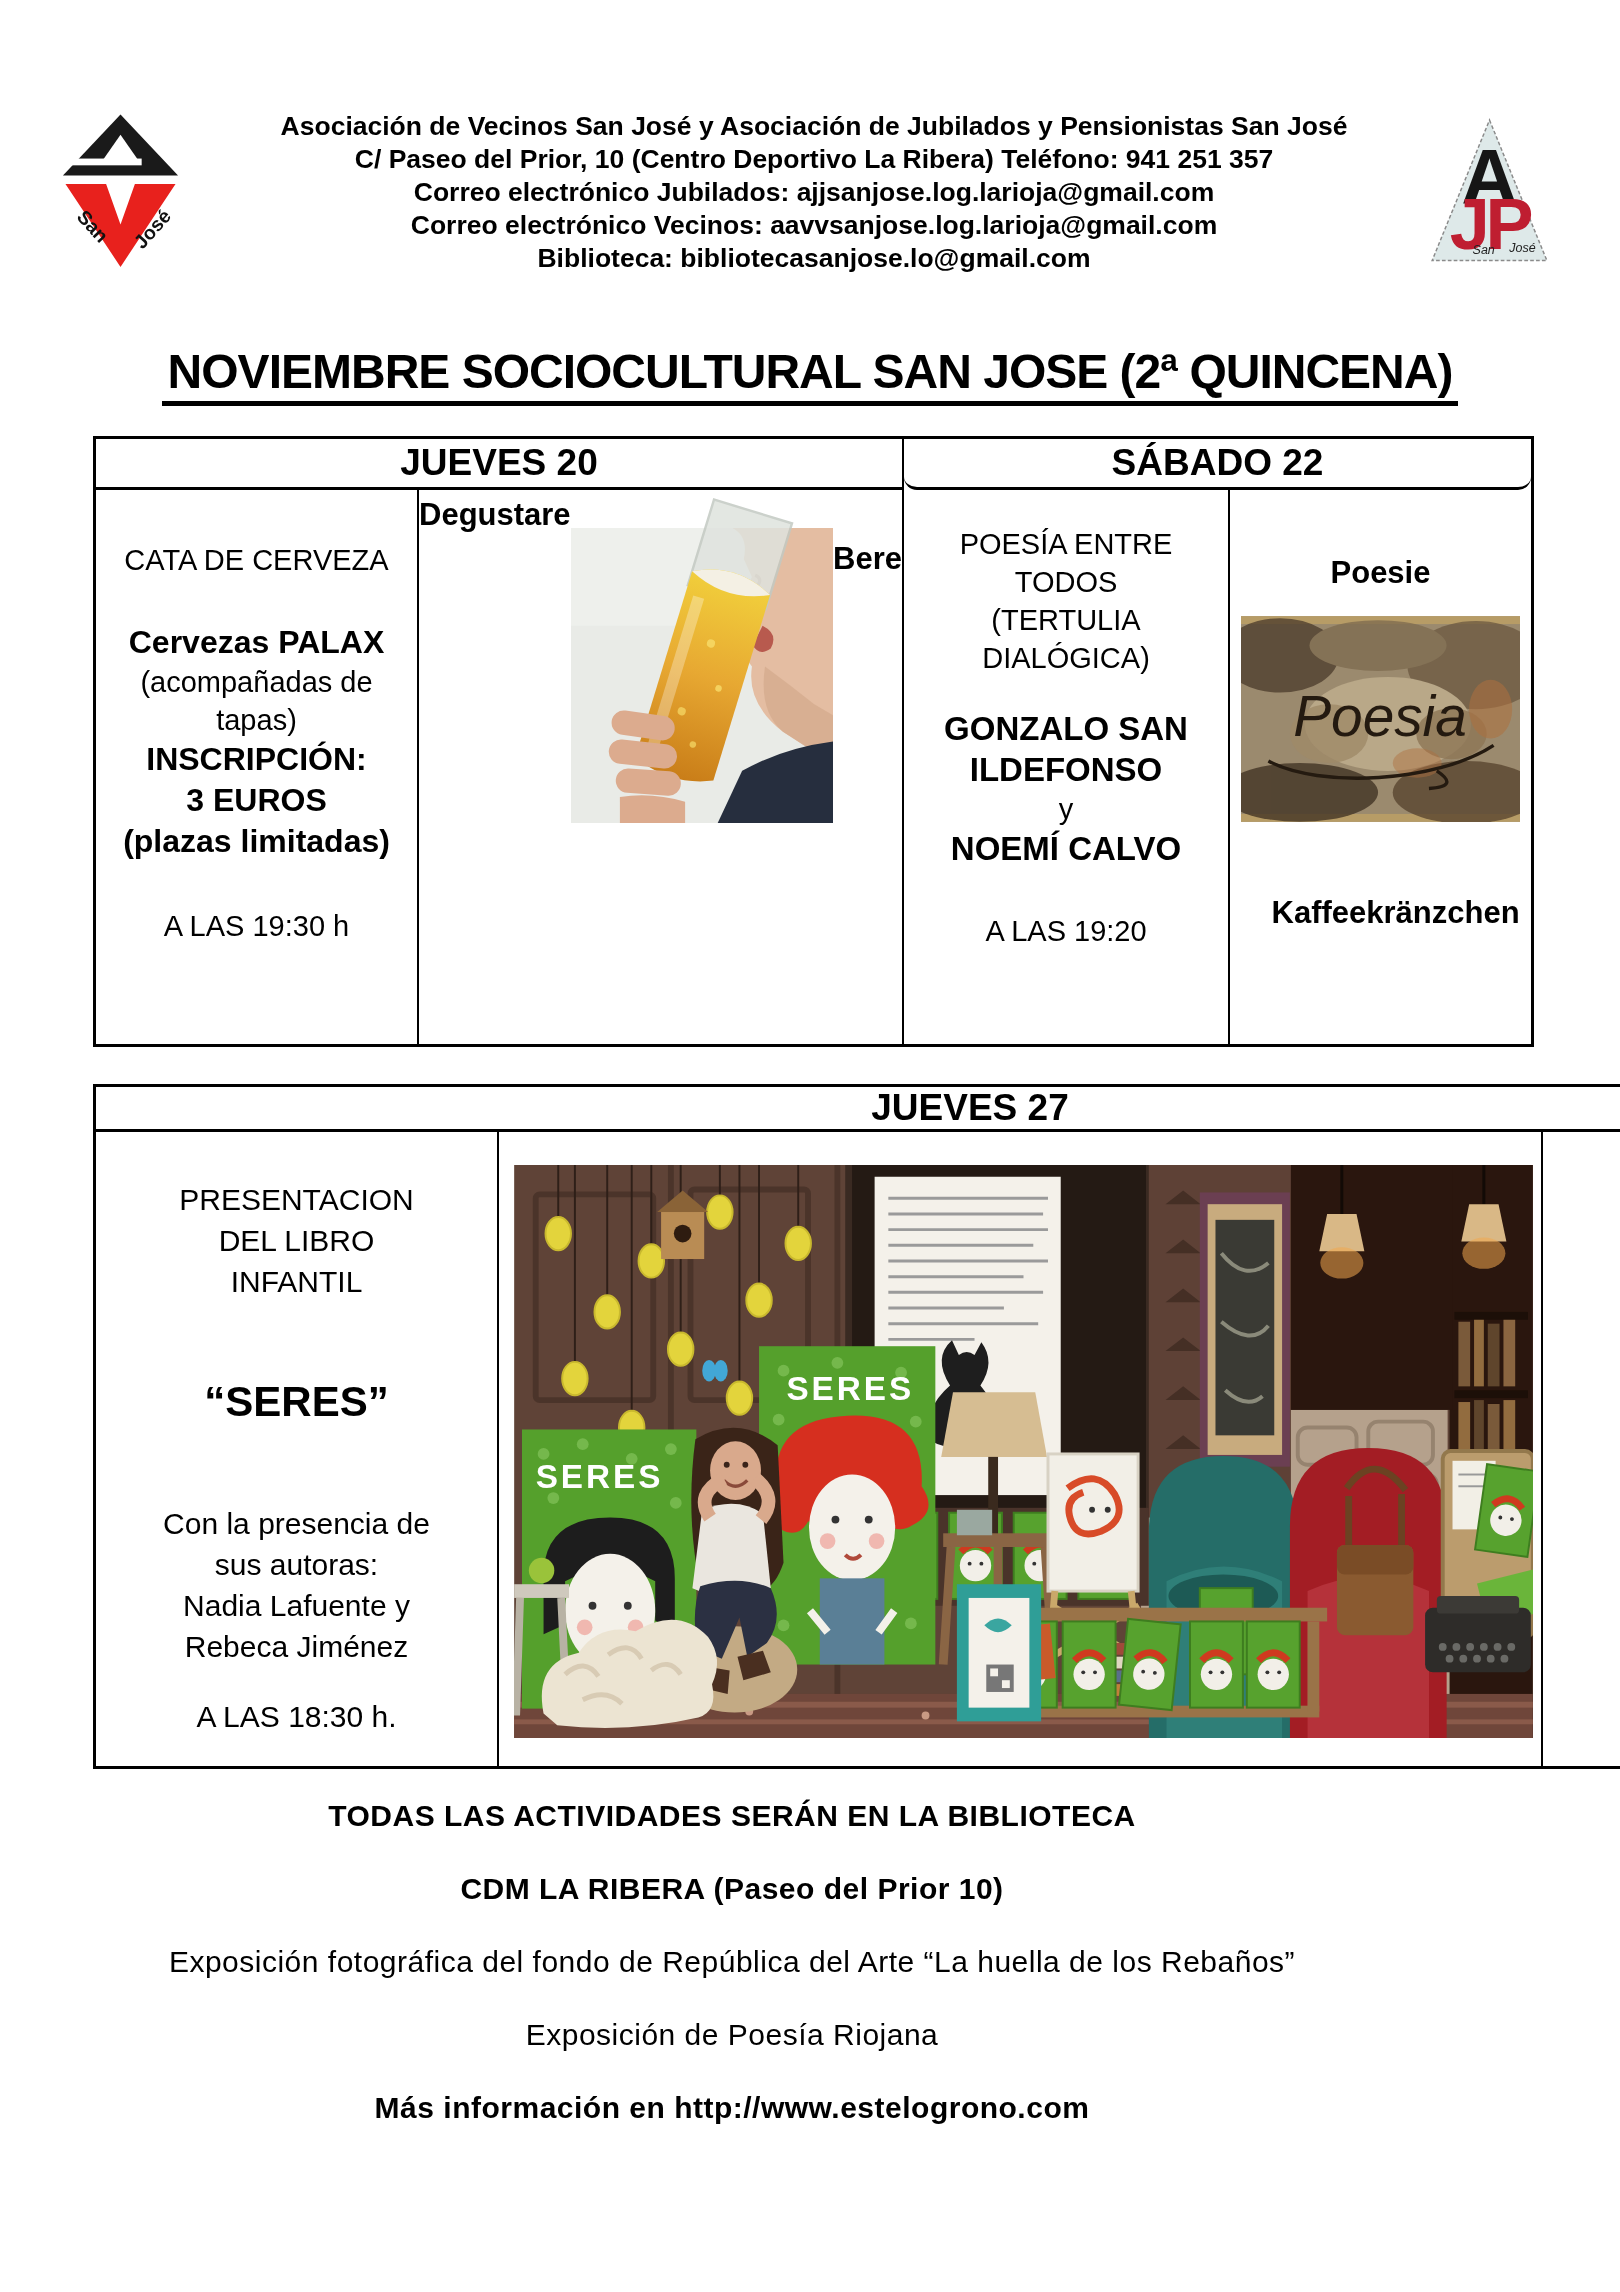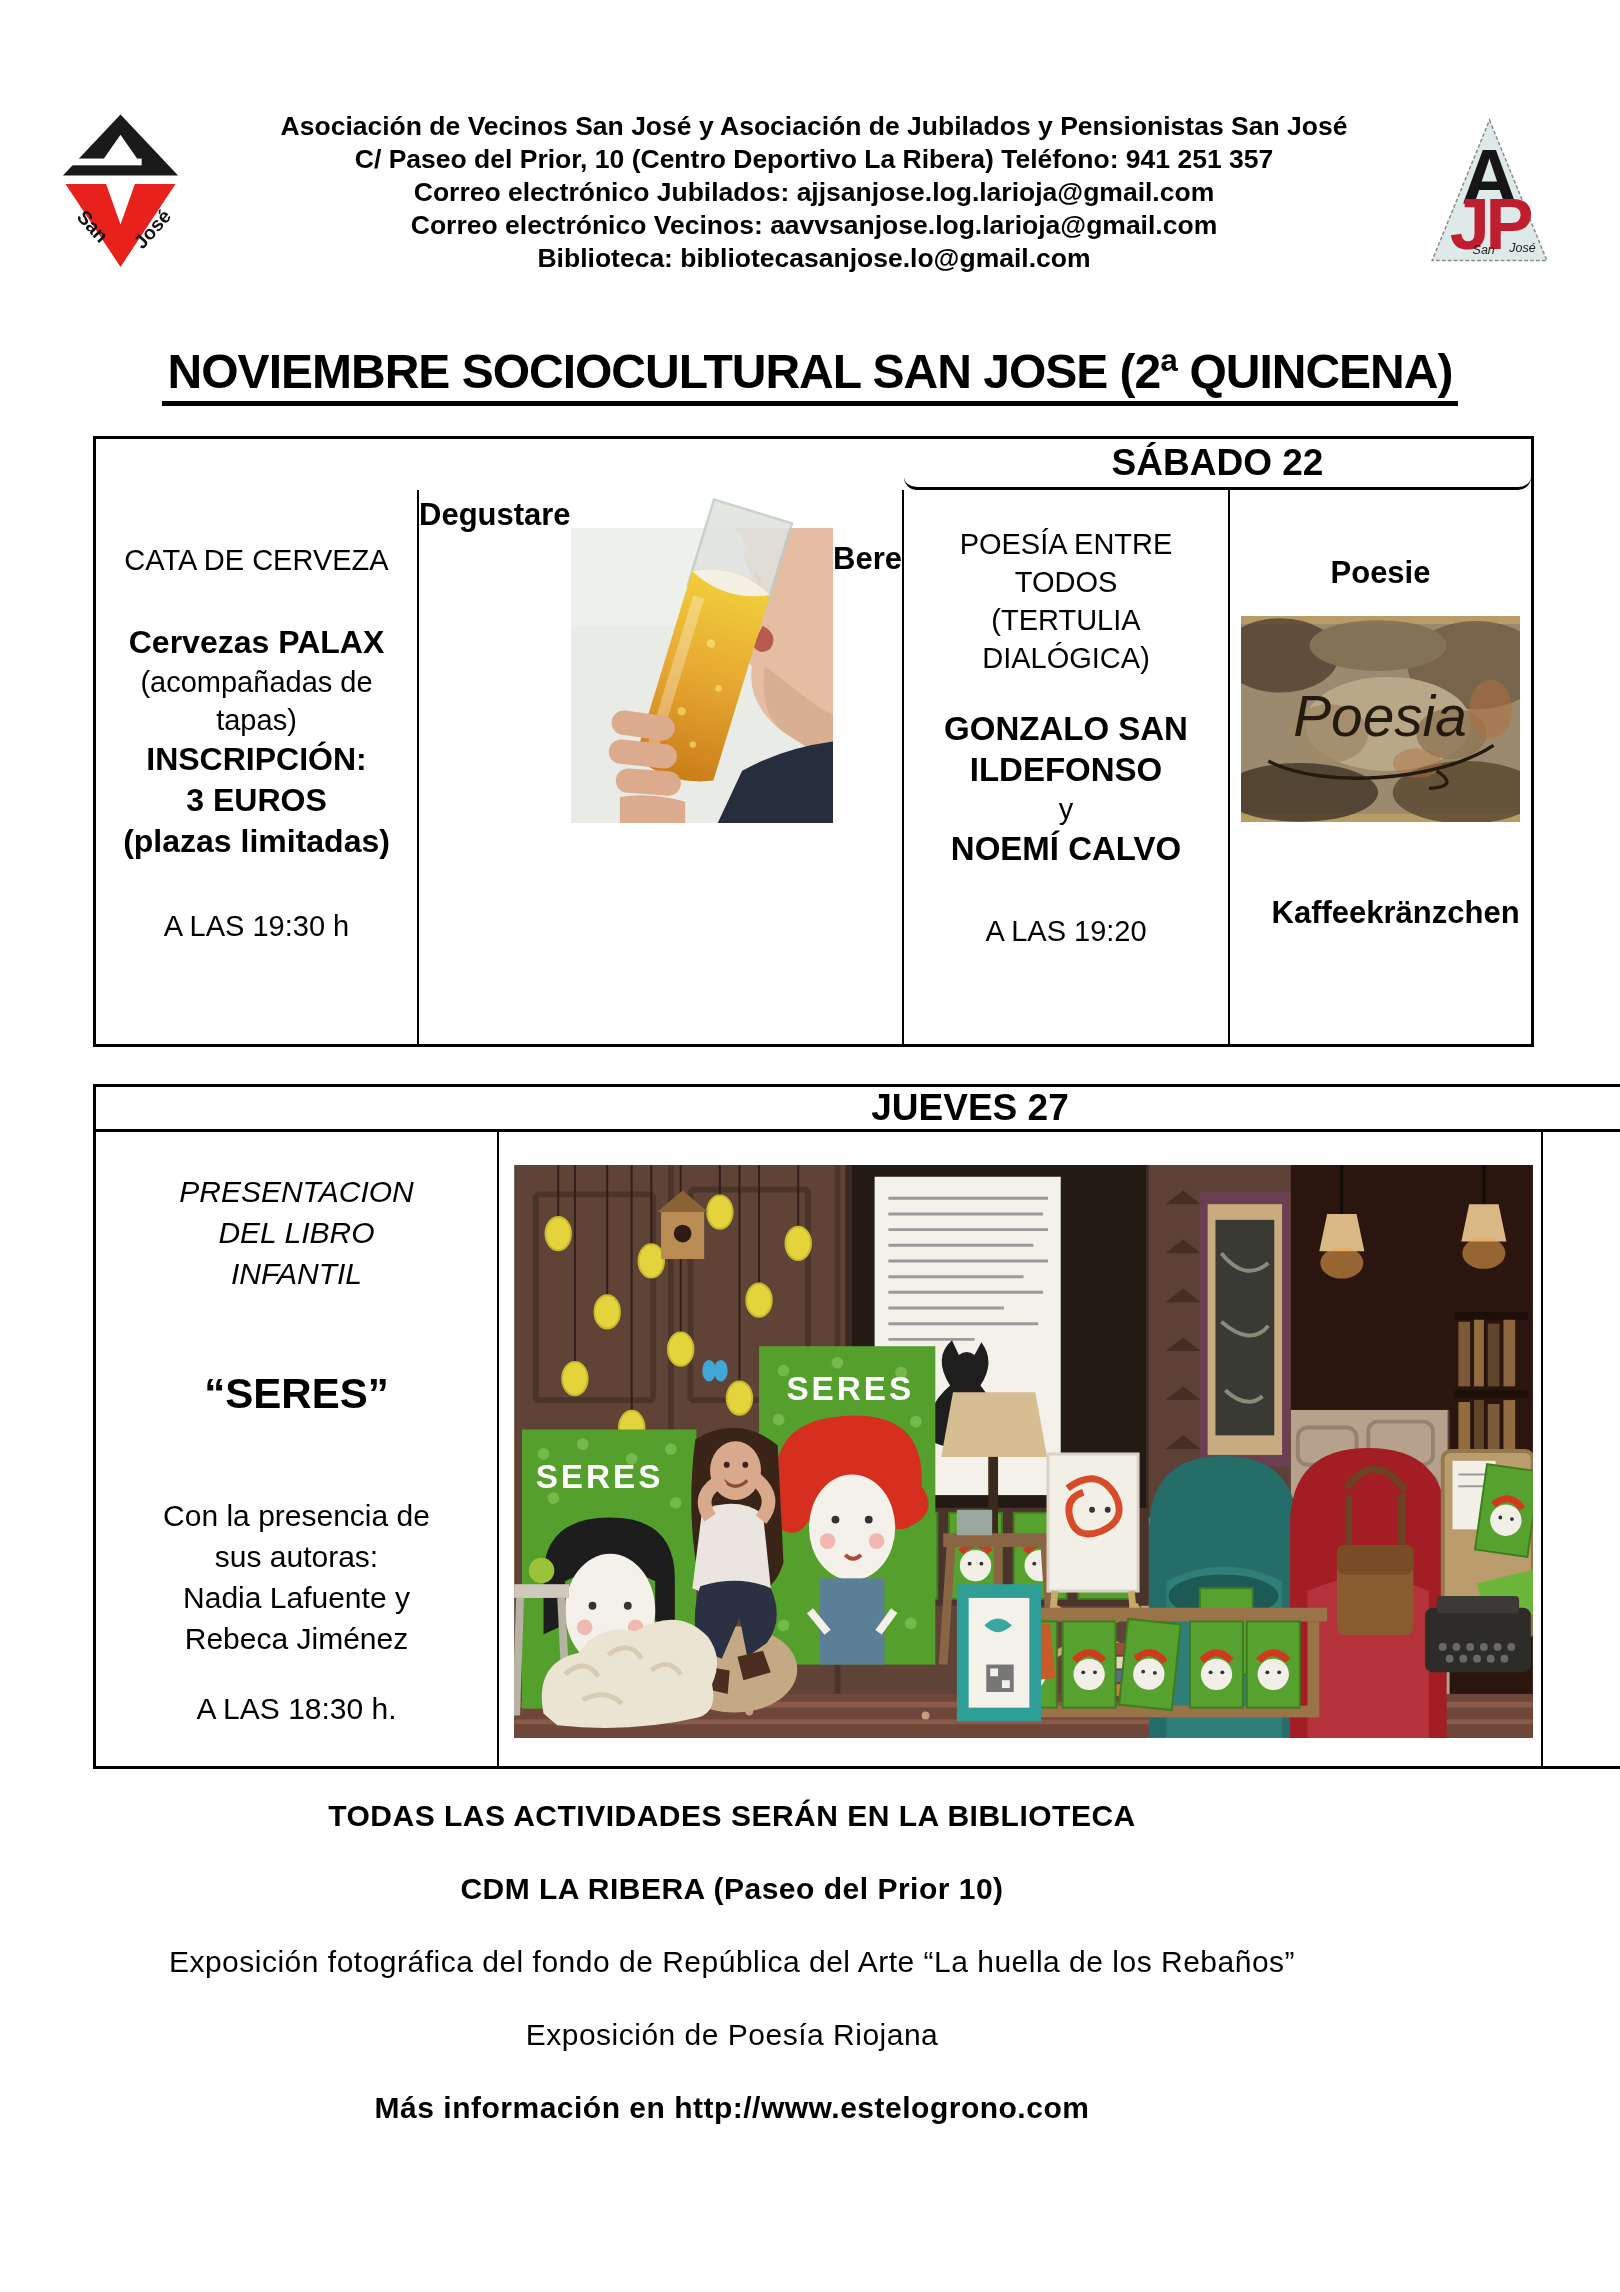--- a/index.html
+++ b/index.html
@@ -47,21 +47,21 @@
   #c-poesia-txt .authors .an{font-size:33px;line-height:41px;font-weight:bold;}
   #c-poesia-txt .time{margin-top:43px;}
   
   #c-poesie{display:flex;flex-direction:column;align-items:center;}
   #c-poesie .cap{font-size:31px;font-weight:bold;line-height:39px;}
   #cap-poesie{margin-top:63px;}
   #cap-kaffee{margin-top:71px;width:250px;word-break:break-all;font-size:32px;line-height:40px;margin-left:32px;}
 
   
   #c-seres-txt{padding:39px 25.5px 0 25.5px;font-size:30px;line-height:41px;}
-  #c-seres-txt .ev-title{max-width:274px;margin:0 auto;font-style:italic;}
+  #c-seres-txt .ev-title{max-width:274px;margin:8px auto;}
   #c-seres-txt .book-title{margin-top:74px;font-size:42px;line-height:51px;font-weight:bold;}
   #c-seres-txt .authors{margin-top:76px;max-width:294px;margin-left:auto;margin-right:auto;}
   #c-seres-txt .time{margin-top:29px;}
   #c-shopphoto{padding:33px 0 0 14.7px;}
 
   
   #footer{left:0;top:1798px;width:1464px;text-align:center;}
   #footer .fl{font-size:30px;line-height:35px;margin-bottom:38px;letter-spacing:0.5px;}
 
   svg text{font-family:"Liberation Sans",sans-serif;}
@@ -98,20 +98,21 @@
       <text x="62" y="188" font-size="17" font-style="italic" fill="#222">San</text>
       <text x="112" y="185" font-size="17" font-style="italic" fill="#222">José</text>
     </svg>
   </div>
 
   <div class="abs" id="title-wrap">
     <span>NOVIEMBRE SOCIOCULTURAL SAN JOSE (2ª QUINCENA)</span>
   </div>
 
   <div class="evtable" id="table1">
+    <div class="th br" style="grid-column:1/3;">JUEVES 20</div>
     <div class="th" style="grid-column:3/5;border-radius:13px;">SÁBADO 22</div>
 
     <div class="cell tcell br" id="c-cata">
       <div>CATA DE CERVEZA</div>
       <div class="big mt44">Cervezas PALAX</div>
       <div>(acompañadas de tapas)</div>
       <div class="big">INSCRIPCIÓN:</div>
       <div class="big">3 EUROS</div>
       <div class="big">(plazas limitadas)</div>
       <div class="mt46">A LAS 19:30 h</div>

